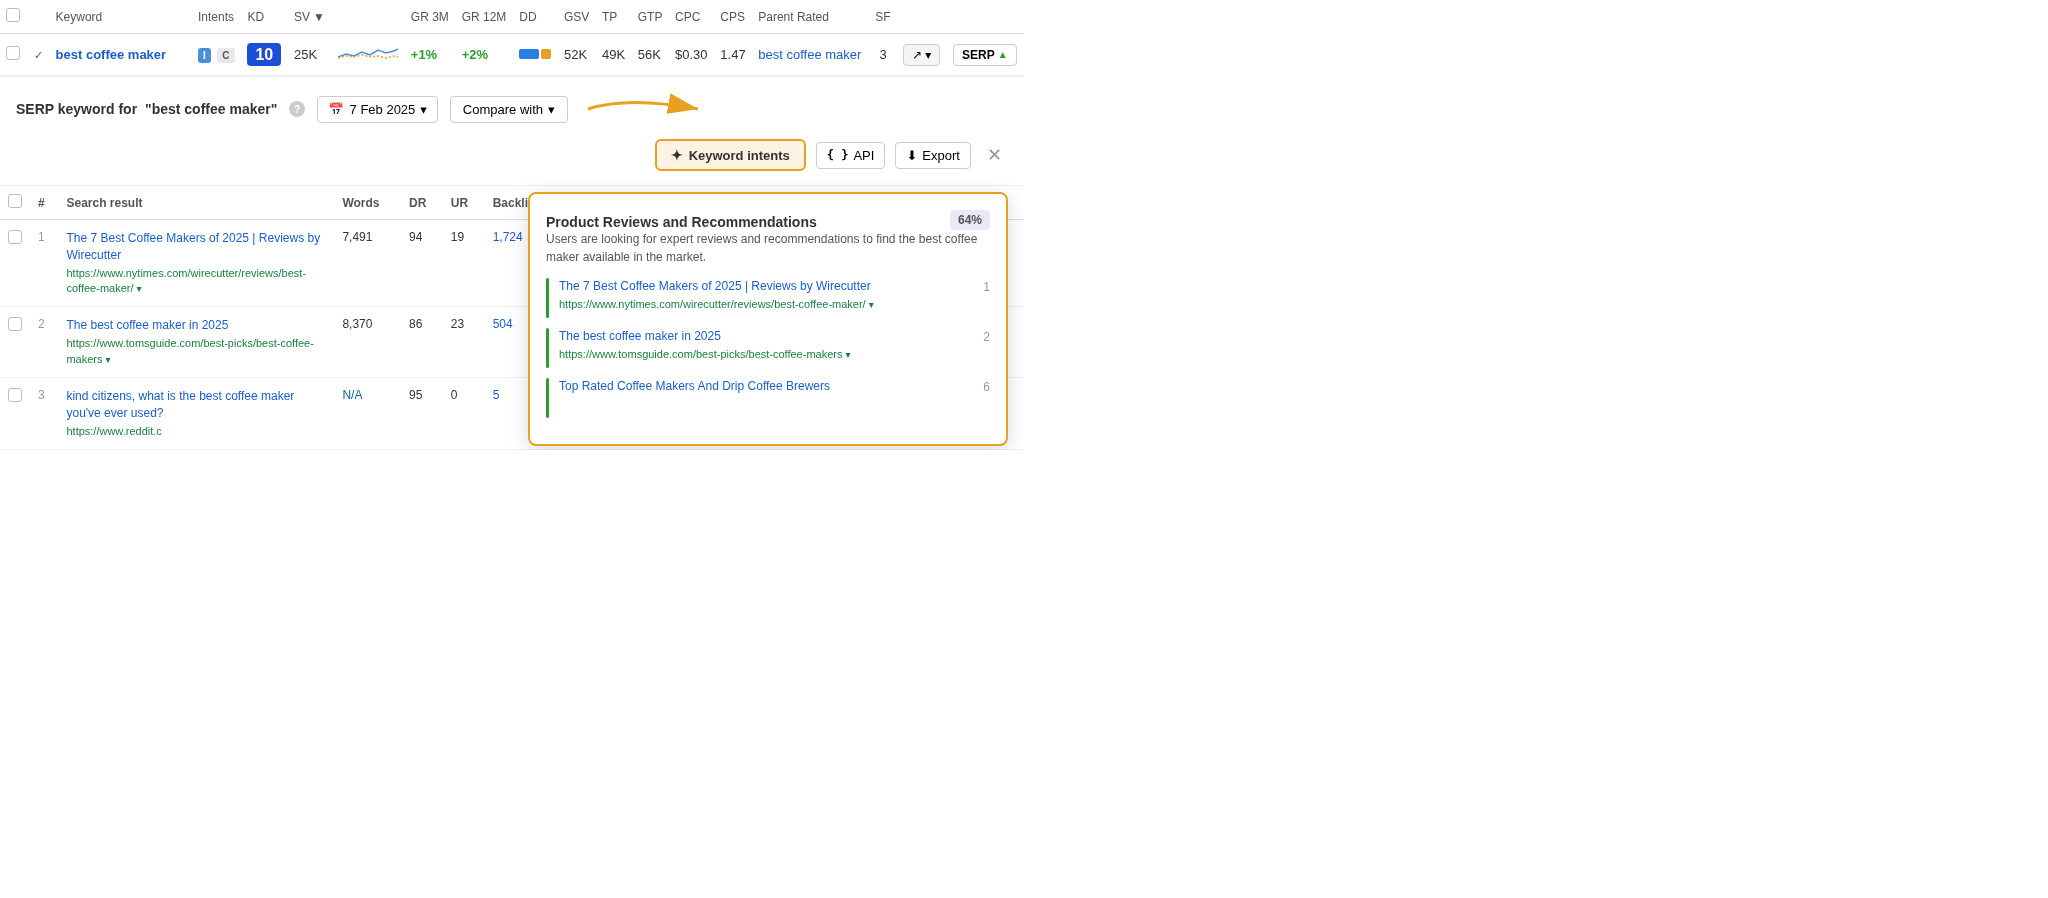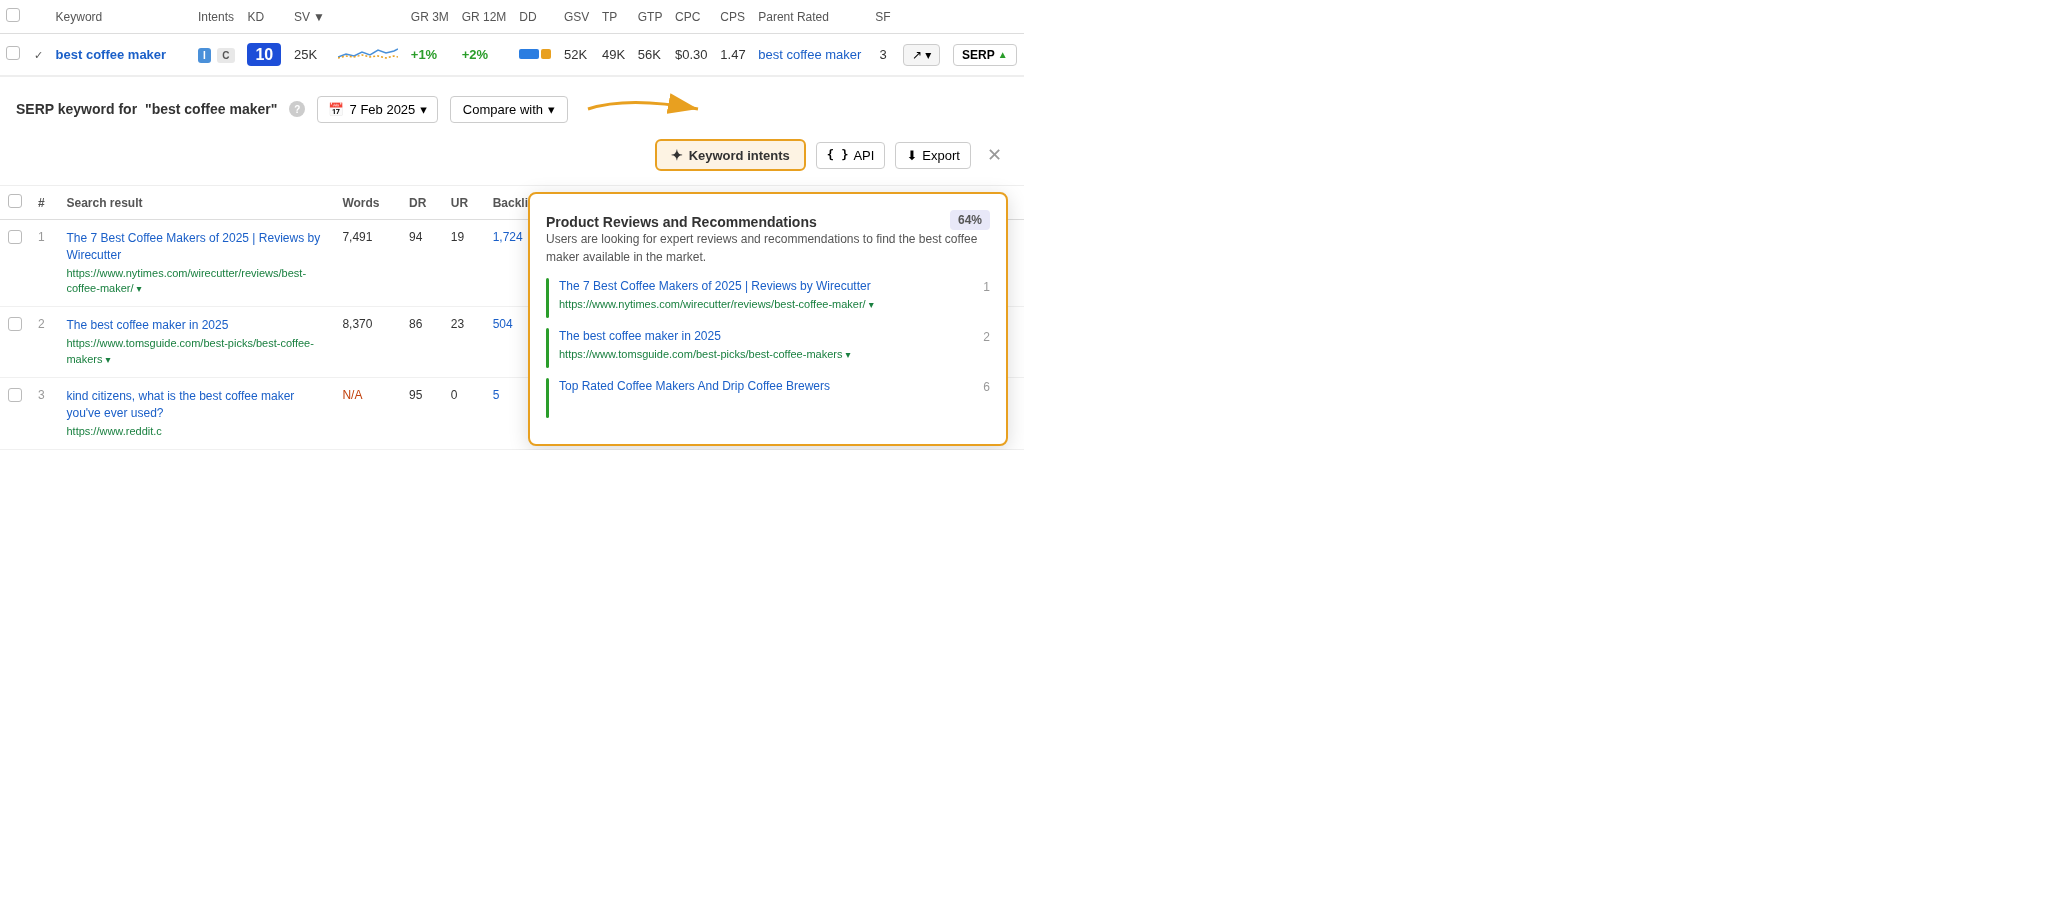--- a/index.html
+++ b/index.html
@@ -43,21 +43,21 @@
     
     .results-table { width: 100%; border-collapse: collapse; }
     .results-table th { font-weight: 600; font-size: 12px; color: #555; padding: 8px 8px; text-align: left; border-bottom: 1px solid #ddd; white-space: nowrap; }
     .results-table td { padding: 10px 8px; vertical-align: top; border-bottom: 1px solid #f0f0f0; font-size: 12px; }
     .result-link { color: #1a5fc8; text-decoration: none; font-size: 12px; line-height: 1.4; display: block; }
     .result-url { color: #1a8040; text-decoration: none; font-size: 11px; display: block; margin-top: 2px; line-height: 1.4; }
     .result-num { color: #999; font-size: 12px; }
     .backlinks-link { color: #1a5fc8; text-decoration: none; font-weight: 500; }
     .domains-link { color: #1a5fc8; text-decoration: none; font-weight: 500; }
     .top-kw-link { color: #1a5fc8; text-decoration: none; }
-    .na-val { color: #c2410c; }
+    .na-val { color: #0369a1; }
     .chevron-down { font-size: 10px; color: #1a8040; }
 
     
     .tooltip-panel { position: absolute; top: 192px; right: 16px; width: 480px; background: #fff; border: 2px solid #e8a020; border-radius: 8px; padding: 16px; box-shadow: 0 4px 20px rgba(0,0,0,0.15); z-index: 100; }
     .tooltip-header { display: flex; justify-content: space-between; align-items: flex-end; margin-bottom: 0; }
     .tooltip-title { font-weight: 700; font-size: 14px; color: #333; }
     .tooltip-badge { background: #e8e8f8; color: #555; font-size: 12px; font-weight: 600; padding: 3px 8px; border-radius: 4px; }
     .tooltip-desc { font-size: 12px; color: #555; line-height: 1.5; margin-bottom: 12px; }
     .tooltip-item { display: flex; gap: 10px; margin-bottom: 10px; align-items: flex-start; }
     .tooltip-bar { width: 3px; background: #2a9d2a; flex-shrink: 0; align-self: stretch; border-radius: 2px; min-height: 40px; }

